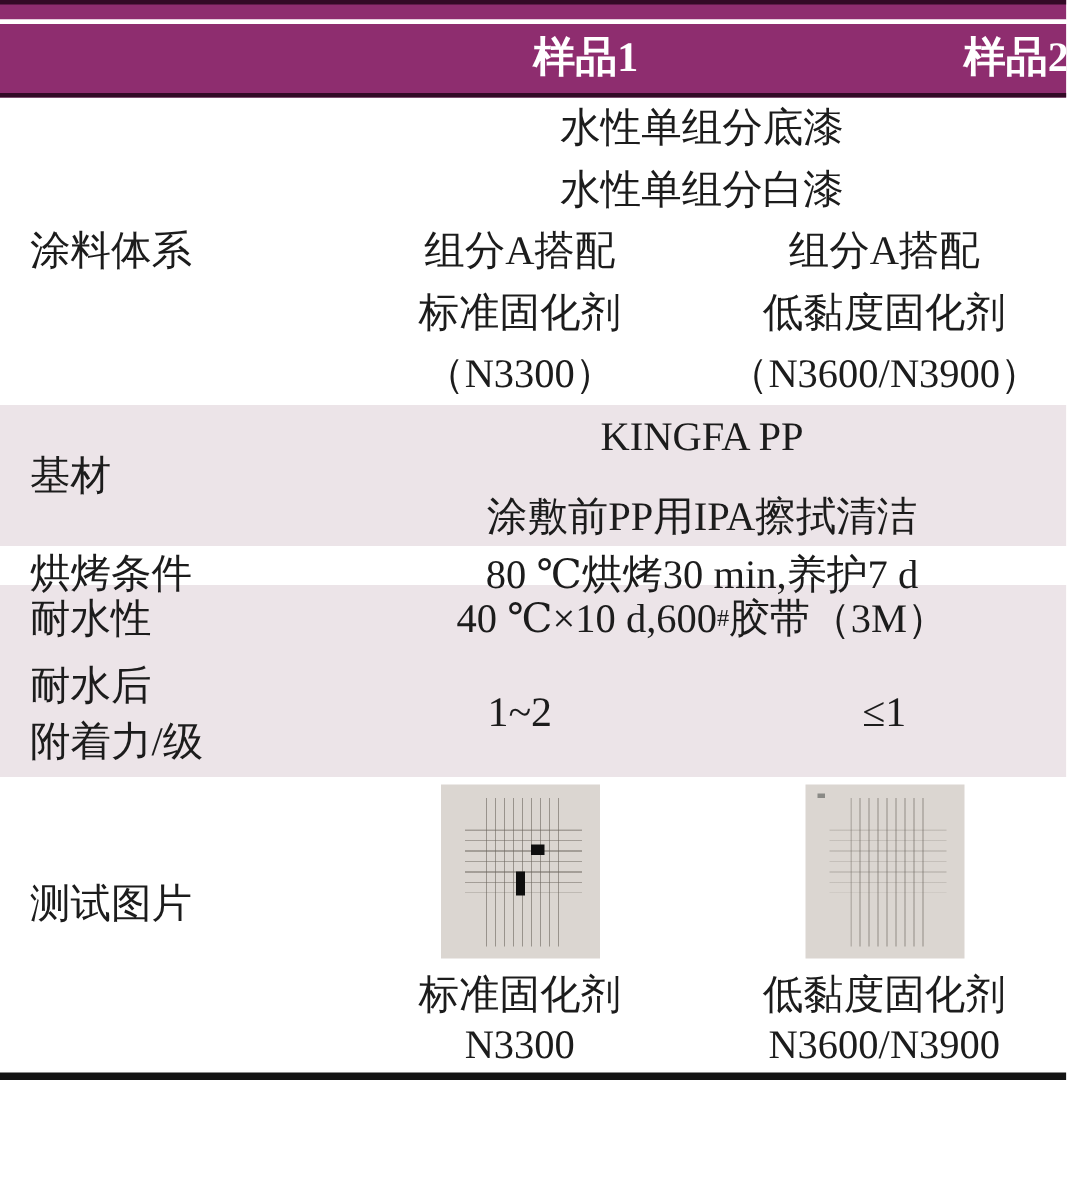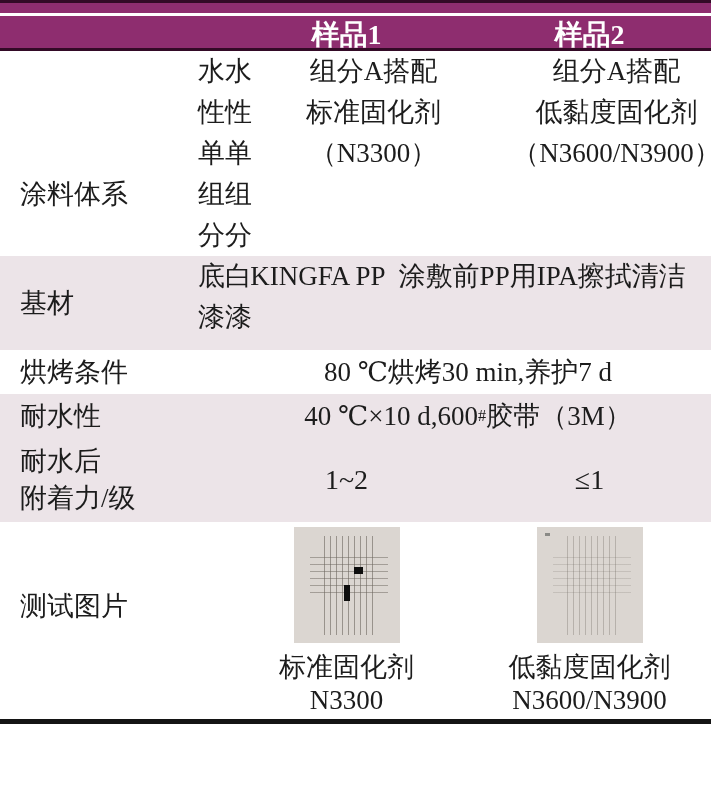--- a/index.html
+++ b/index.html
@@ -7,38 +7,38 @@
   .page {
     width: 711px; height: 788px;
     background: #ffffff;
     font-family: "Liberation Serif", "DejaVu Serif", serif;
     color: #1c1c1c;
     overflow: hidden;
   }
   .top-rule { height: 13px; background: #8E2D6F; border-top: 3px solid #330A26; }
   .rule-gap { height: 3px; background: #ffffff; }
   .header-row {
-    height: 35px; background: #8E2D6F; border-bottom: 3px solid #330A26;
-    display: grid; grid-template-columns: 225px 243px 243px;
+    height: 49px; background: #8E2D6F; border-bottom: 3px solid #330A26;
+    display: grid; grid-template-columns: 225px 243px 243px; gap: 44px;
   }
   .header-cell {
     display: flex; align-items: center; justify-content: center;
     color: #ffffff; font-weight: bold; font-size: 28px; padding-bottom: 2px;
   }
   .trow { display: grid; grid-template-columns: 225px 243px 243px; }
   .shade { background: #ECE4E8; }
   .lbl {
     display: flex; flex-direction: column; justify-content: center;
     padding-left: 20px; font-size: 27px; line-height: 37px; white-space: nowrap;
   }
   .cell { display: flex; align-items: center; justify-content: center; font-size: 27px; }
   .val { font-size: 28px; }
   .span2 { grid-column: 2 / 4; }
   .center-col {
-    display: flex; flex-direction: row; justify-content: center;
+    display: flex; flex-direction: column; justify-content: center;
     text-align: center; font-size: 27px;
   }
   .coat { line-height: 41px; }
   .coat-cols { display: grid; grid-template-columns: 243px 243px; }
   .coat-cols > div { text-align: center; }
   .substrate-lines { line-height: 40px; gap: 13px; }
   sup.hash { font-size: 0.6em; vertical-align: super; line-height: 0; }
   .photo-col { display: flex; flex-direction: column; align-items: center; padding-top: 5px; }
   .photo {
     width: 106px; height: 116px; background: #DBD6D1; position: relative;
@@ -96,21 +96,21 @@
   </div>
 
   <div class="trow shade" style="height:94px">
     <div class="lbl">基材</div>
     <div class="span2 center-col substrate-lines">
       <div>KINGFA PP</div>
       <div>涂敷前PP用IPA擦拭清洁</div>
     </div>
   </div>
 
-  <div class="trow" style="height:44px">
+  <div class="trow" style="height:26px">
     <div class="lbl">烘烤条件</div>
     <div class="span2 cell">80 ℃烘烤30 min,养护7 d</div>
   </div>
 
   <div class="trow shade" style="height:44px">
     <div class="lbl">耐水性</div>
     <div class="span2 cell">
       <span>40 ℃×10 d,600</span>
         <sup class="hash">#</sup>
         <span>胶带（3M）</span>

